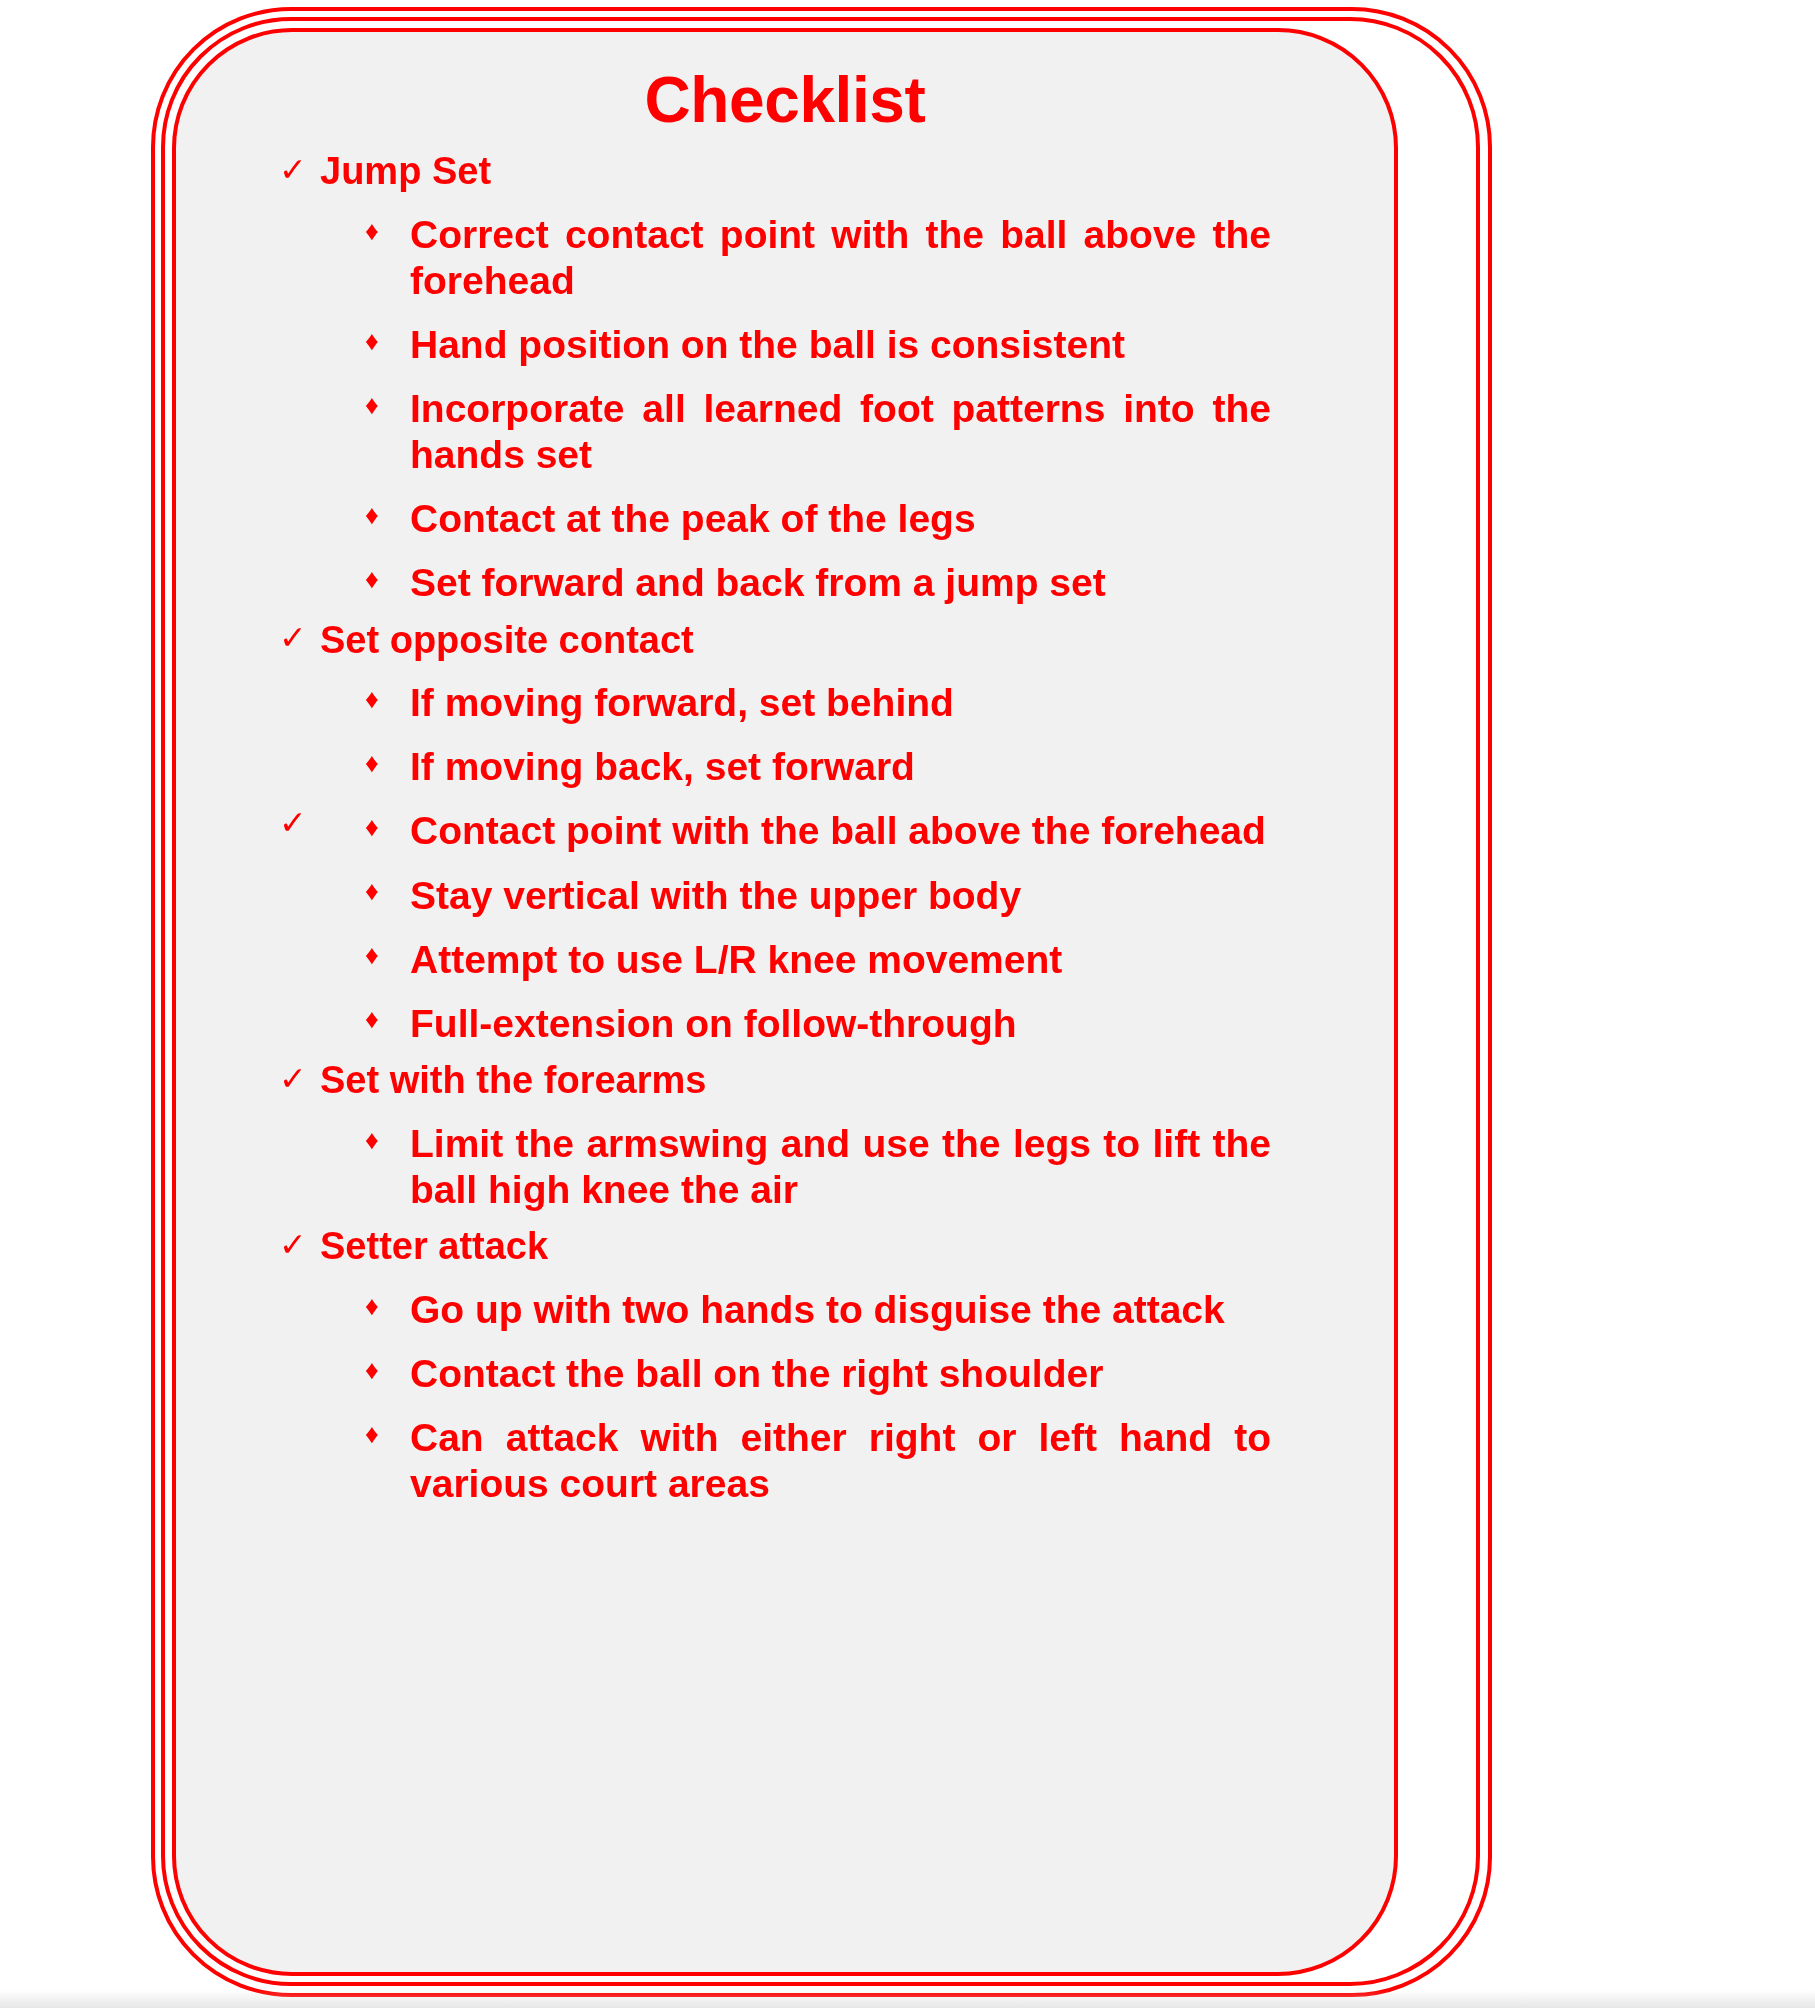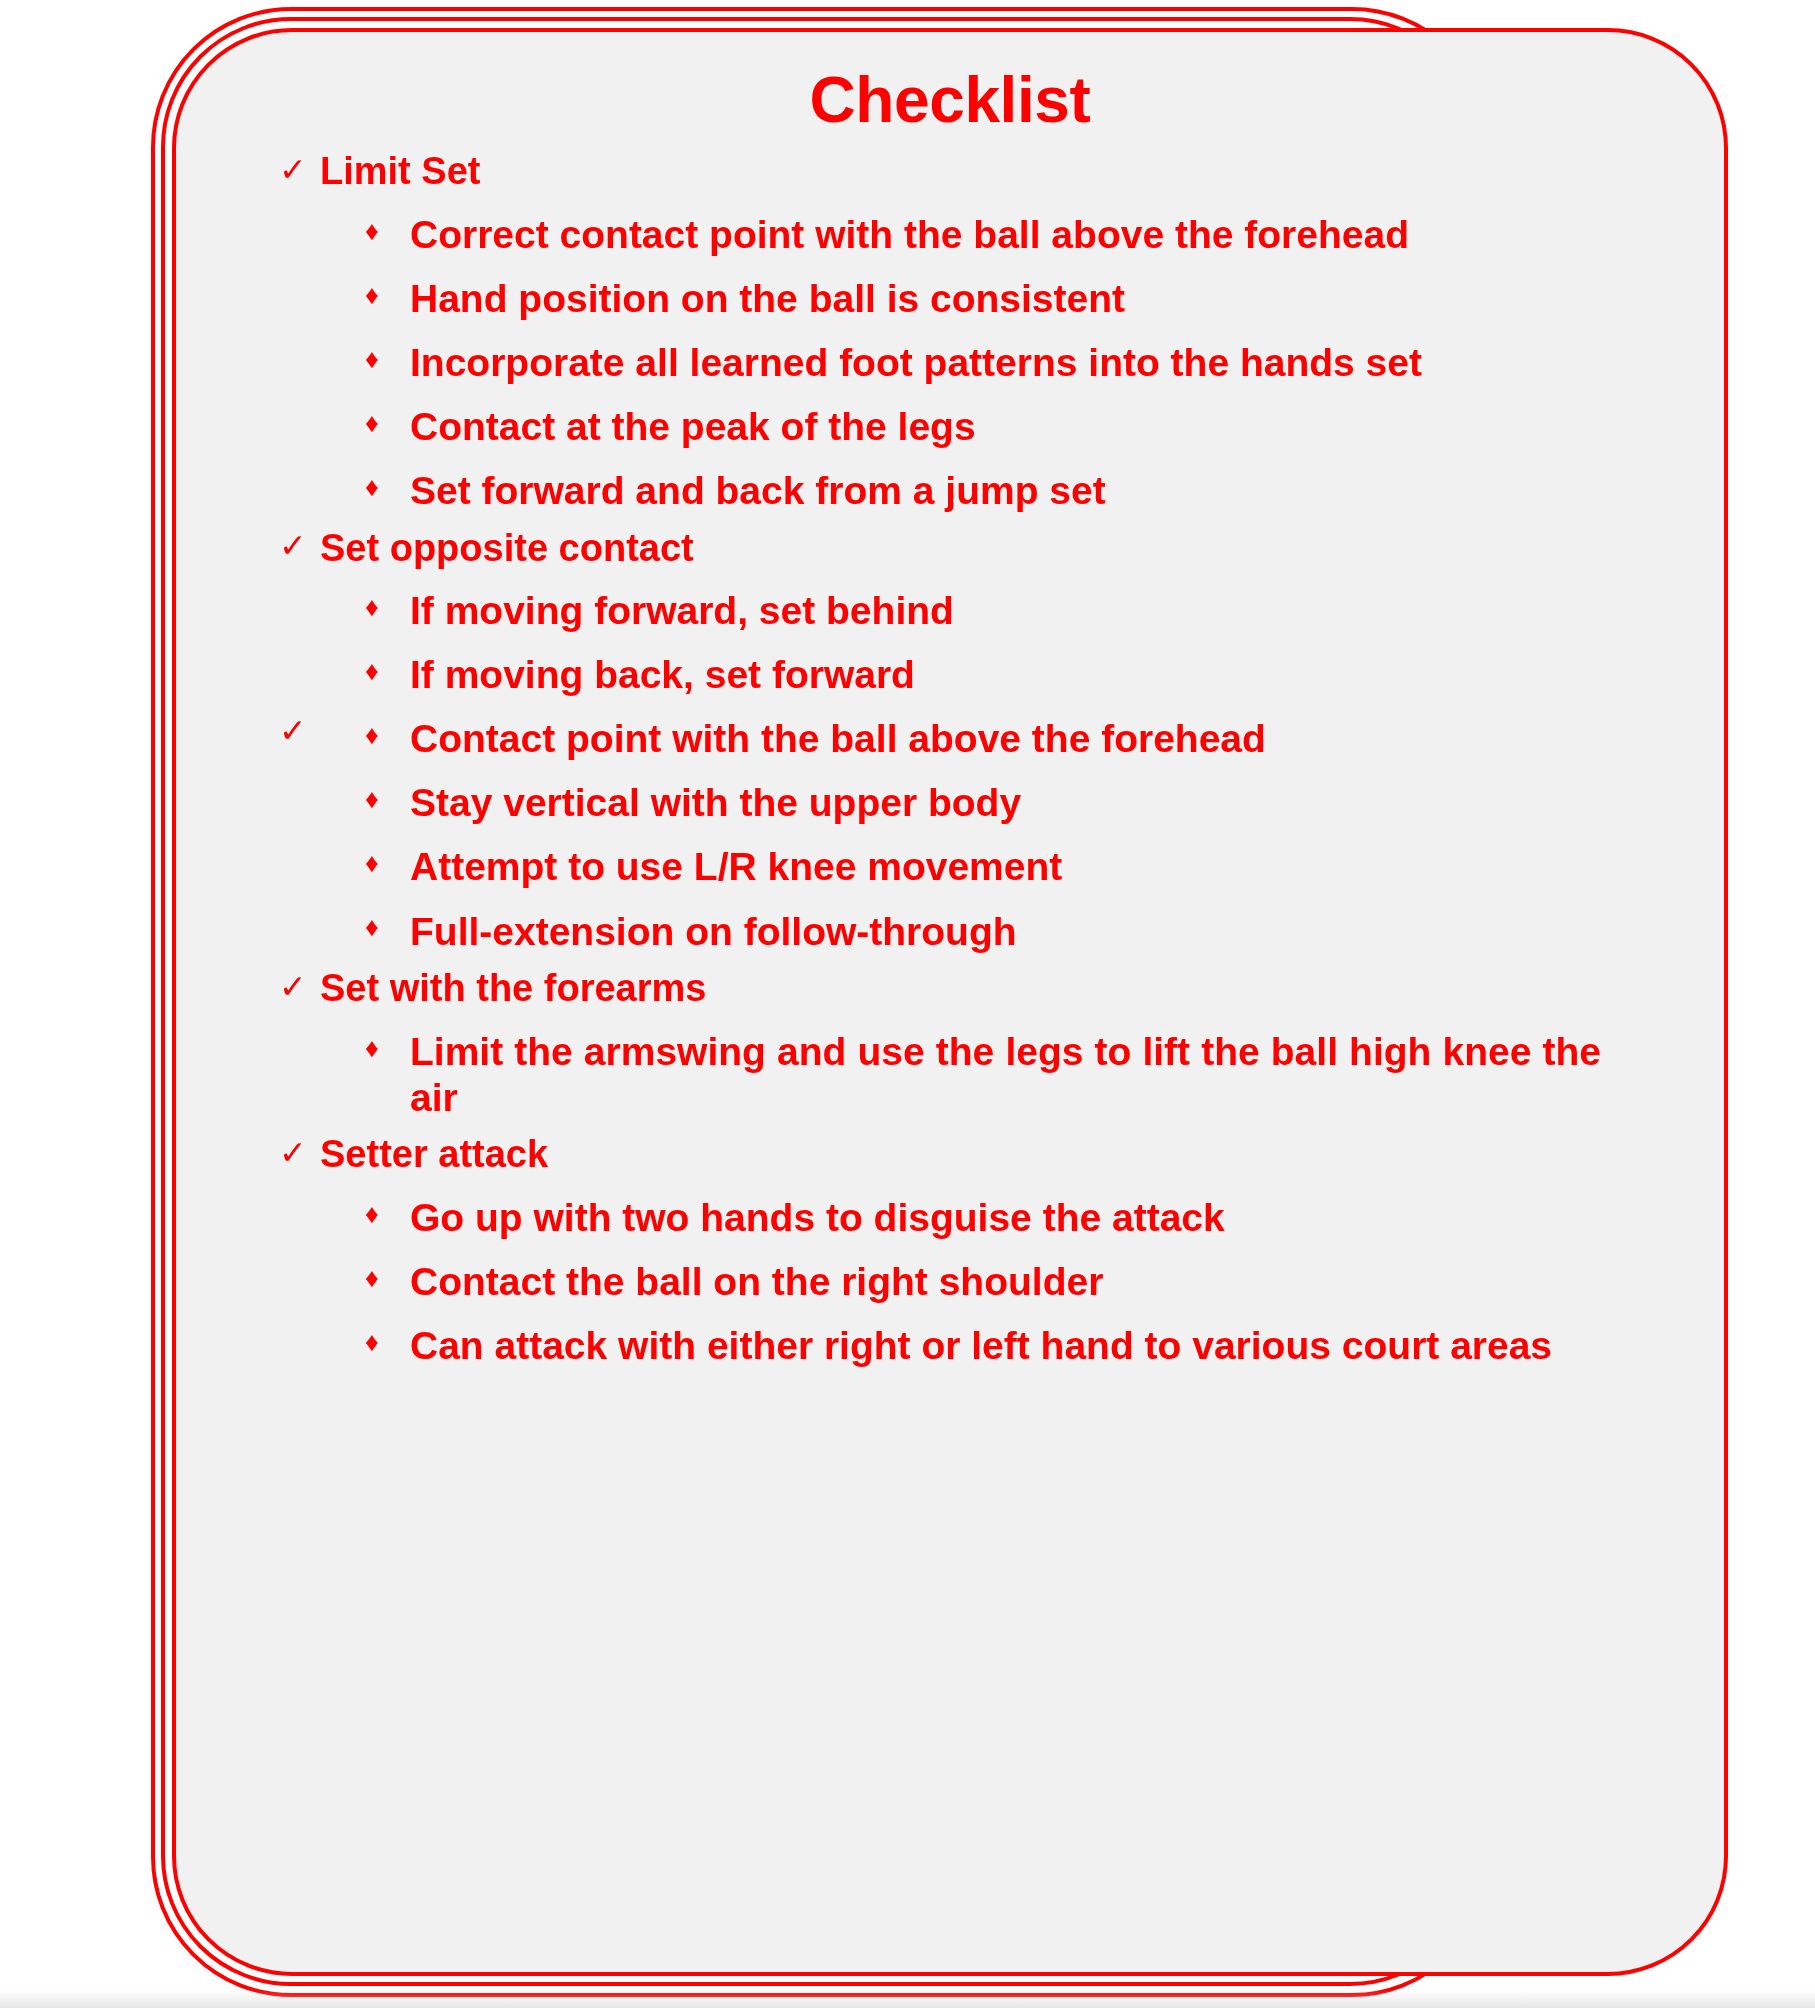--- a/index.html
+++ b/index.html
@@ -41,21 +41,21 @@
     height: 1969px;
     border: 4.1px solid #ff0000;
     border-radius: 130px;
     box-sizing: border-box;
     background: transparent;
   }
   .card-inner {
     position: absolute;
     left: 172px;
     top: 28px;
-    width: 1556px;
+    width: 1226px;
     height: 1948px;
     border: 4.1px solid #ff0000;
     border-radius: 120px;
     box-sizing: border-box;
     background: #f1f1f1;
     overflow: hidden;
   }
 
   .title {
     color: #ff0000;
@@ -144,21 +144,21 @@
   <div class="card-mid"></div>
 
   <div class="card-inner">
 
     <div class="title">Checklist</div>
 
     <ul class="list">
 
       <li class="lvl1">
         <span class="chk">✓</span>
-        <span>Limit Set</span>
+        <span>Jump Set</span>
       </li>
       <ul class="sublist">
         <li class="lvl2 justify">
           <span class="dia">♦</span>
           <span class="txt">Correct contact point with the ball above the forehead</span>
         </li>
         <li class="lvl2">
           <span class="dia">♦</span>
           <span class="txt">Hand position on the ball is consistent</span>
         </li>

